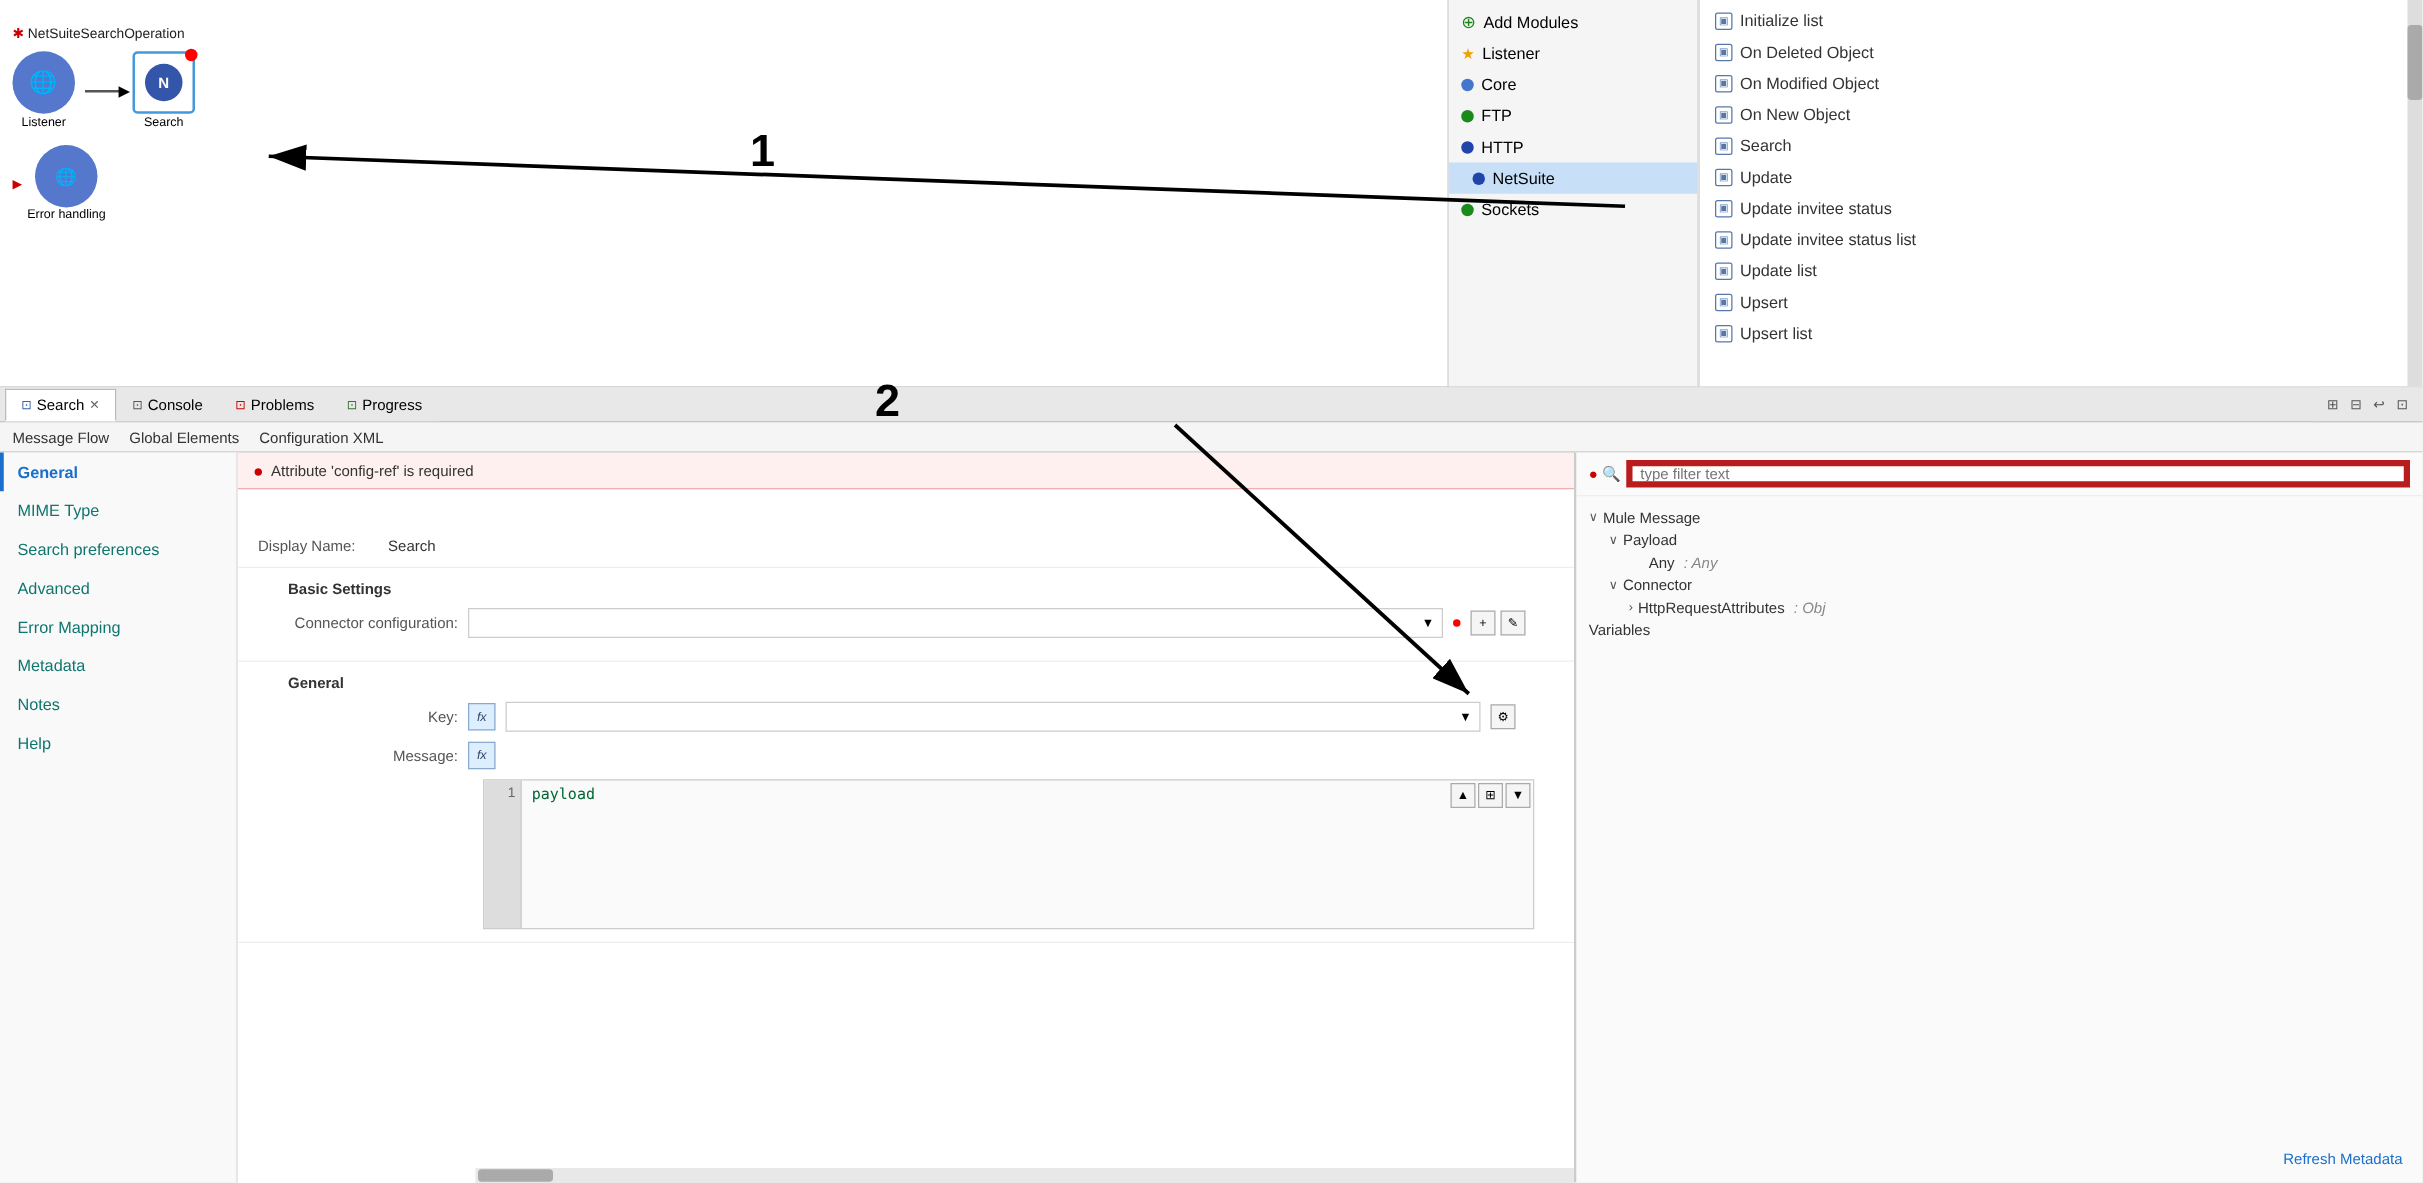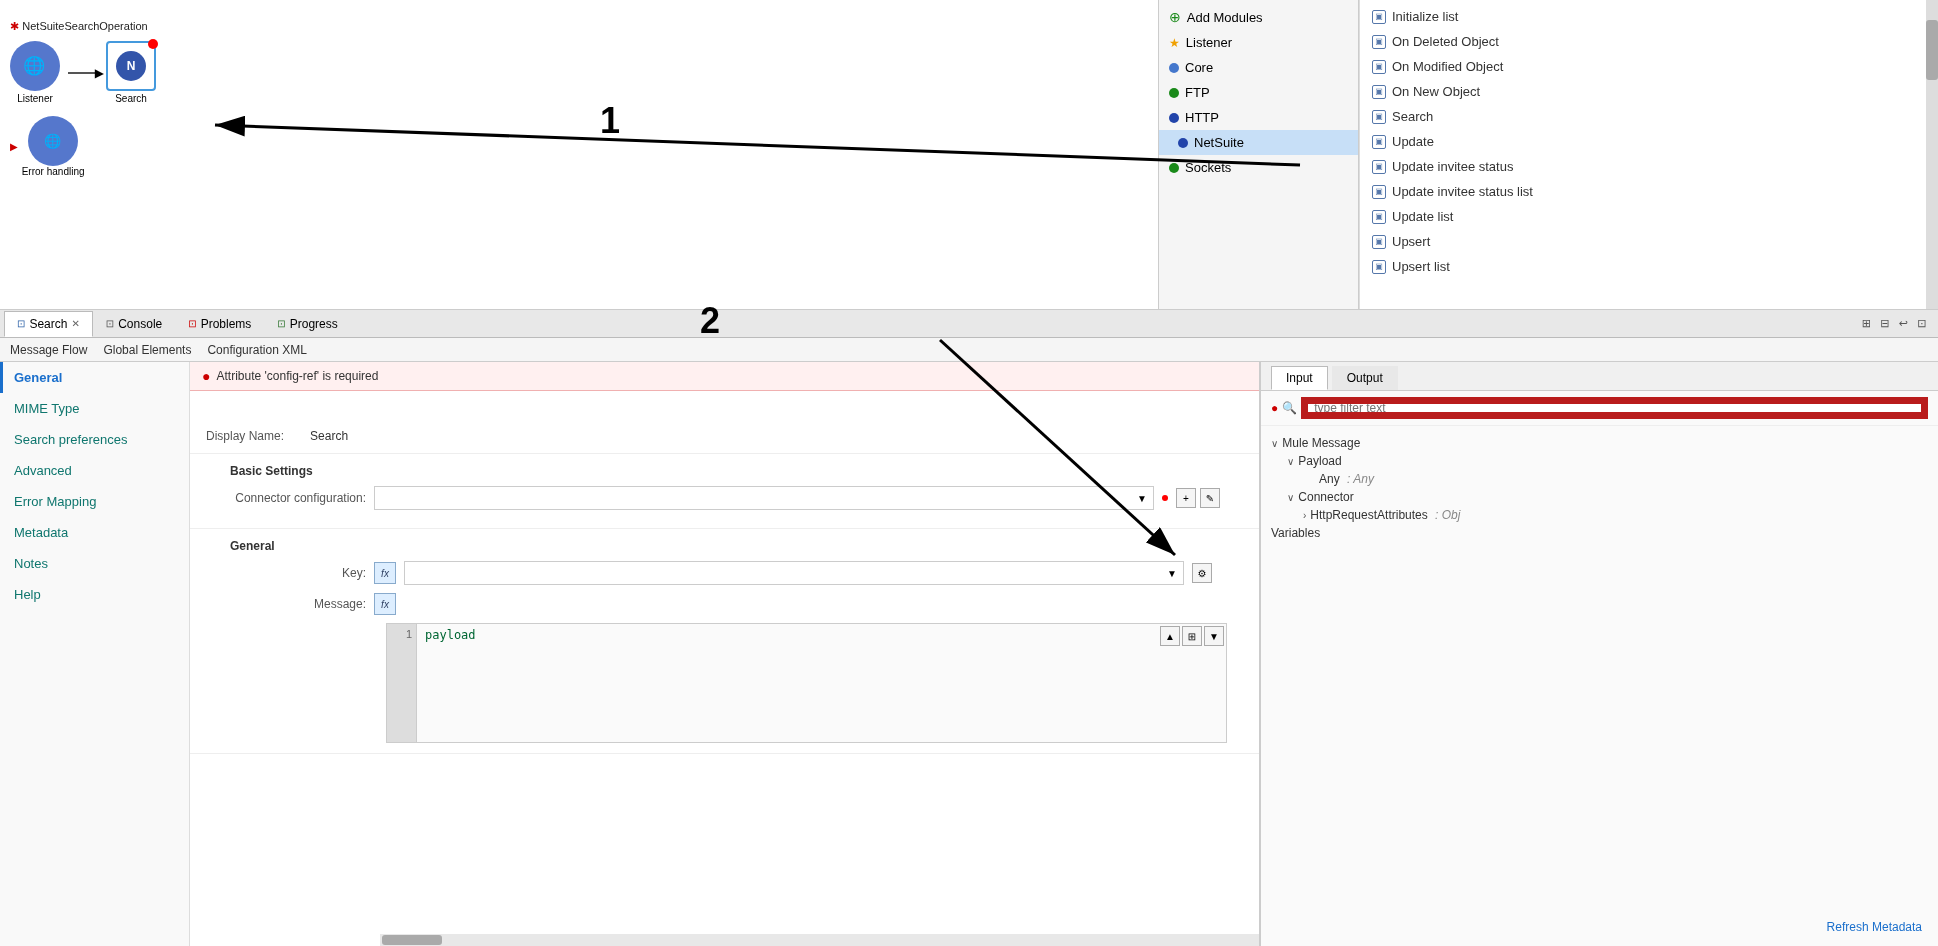--- a/index.html
+++ b/index.html
@@ -422,21 +422,21 @@
     .mule-search-bar {
       display: flex;
       align-items: center;
       gap: 4px;
       padding: 6px 10px;
       border-bottom: 1px solid #eee;
     }
     .mule-search-input {
       flex: 1;
       height: 22px;
-      border: 7px solid #b91c1c;
+      border: 5px solid #b91c1c;
       padding: 2px 6px;
       font-size: 12px;
       color: #999;
     }
     .mule-error-icon { color: #cc0000; font-size: 12px; }
     .mule-tree {
       padding: 8px 10px;
       font-size: 12px;
     }
     .tree-item {
@@ -771,24 +771,20 @@
       </div>
     </div>
   </div>
 
   <div id="config-hscroll">
     <div class="hscroll-thumb"></div>
   </div>
 </div>
 
 <div id="right-mule-panel">
-  <div class="mule-tabs">
-    <div class="mule-tab active">Input</div>
-    <div class="mule-tab">Output</div>
-  </div>
   <div class="mule-search-bar">
     <span class="mule-error-icon">●</span>
     <span style="font-size:12px;color:#666;">🔍</span>
     <input class="mule-search-input" placeholder="type filter text" style="">
   </div>
   <div class="mule-tree">
 
     <div class="tree-item">
       <span class="tree-chevron">∨</span>
       <span class="tree-label">Mule Message</span>

